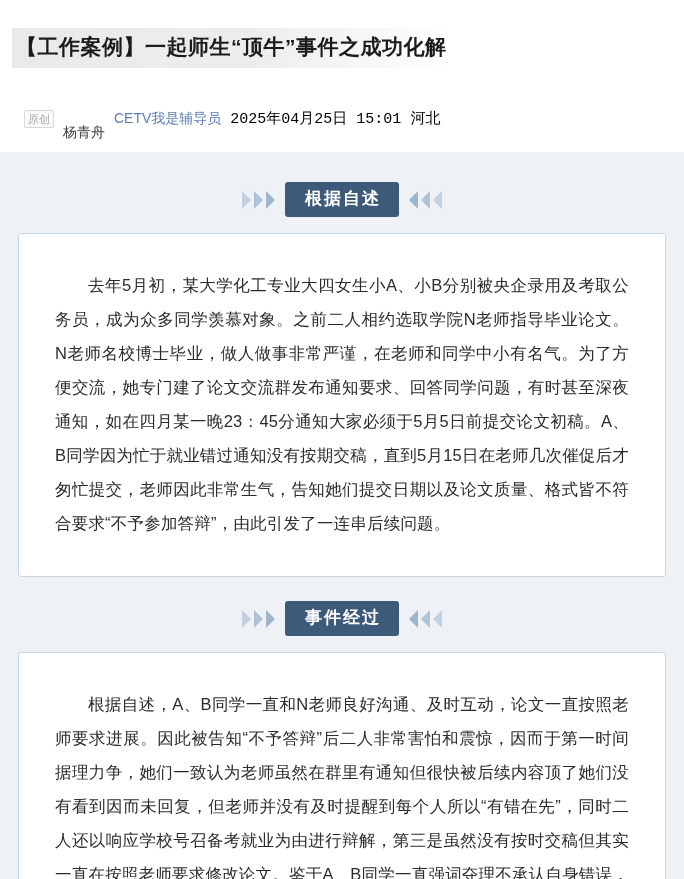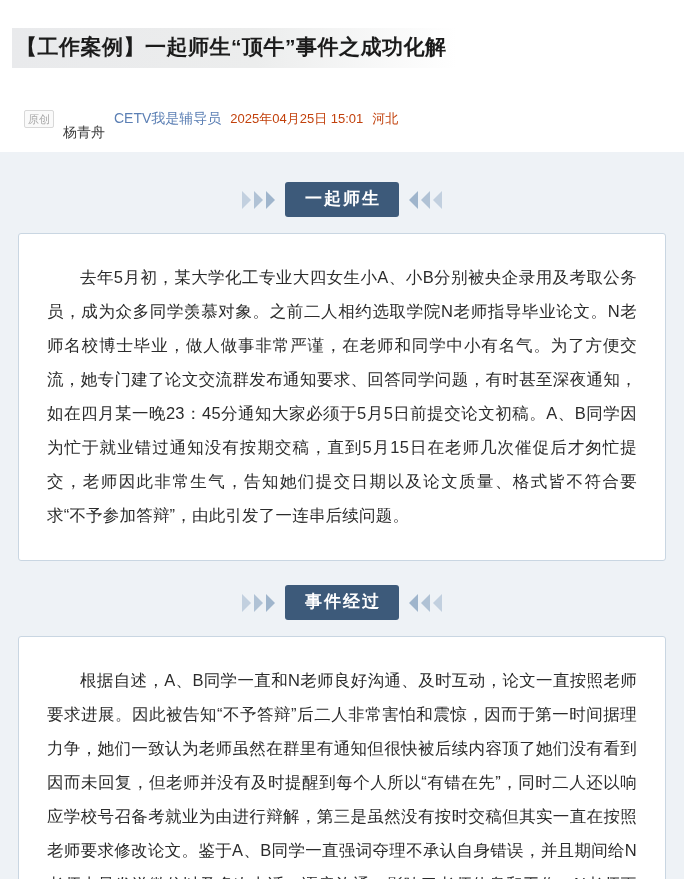--- a/index.html
+++ b/index.html
@@ -57,22 +57,23 @@
   .meta .author {
     color: #3d3d3d;
     font-size: 14px;
     margin-top: 29px;
   }
   .meta .account {
     color: #5b7fb4;
     font-size: 14px;
   }
   .meta .time, .meta .region {
-    color: #c2410c;
-    font-size: 13px;
+    color: #000000;
+    font-size: 15px;
+    font-family: Liberation Mono, monospace;
   }
 
   
   .content {
     background: #eef2f6;
     padding: 22px 18px 10px 18px;
     box-sizing: border-box;
     min-height: 680px;
   }
 
@@ -113,21 +114,21 @@
 
   
   .card {
     background: #ffffff;
     border: 1px solid #c9d6e2;
     border-radius: 3px;
     padding: 18px 20px 20px 20px;
     margin-bottom: 24px;
   }
   .card p {
-    margin: 8px;
+    margin: 16px;
     font-size: 16.5px;
     line-height: 34px;
     color: #2b2b2b;
     text-align: justify;
     text-indent: 2em;
     letter-spacing: 0.2px;
   }
 </style>
 </head>
 <body>
@@ -147,21 +148,21 @@
   </div>
 
   <div class="content">
 
     <div class="section-head">
       <span class="arrows">
         <span class="tri right c3"></span>
         <span class="tri right c2"></span>
         <span class="tri right c1"></span>
       </span>
-      <span class="section-label">一起师生</span>
+      <span class="section-label">根据自述</span>
       <span class="arrows">
         <span class="tri left c1"></span>
         <span class="tri left c2"></span>
         <span class="tri left c3"></span>
       </span>
     </div>
     <div class="card">
       <p>去年5月初，某大学化工专业大四女生小A、小B分别被央企录用及考取公务员，成为众多同学羡慕对象。之前二人相约选取学院N老师指导毕业论文。N老师名校博士毕业，做人做事非常严谨，在老师和同学中小有名气。为了方便交流，她专门建了论文交流群发布通知要求、回答同学问题，有时甚至深夜通知，如在四月某一晚23：45分通知大家必须于5月5日前提交论文初稿。A、B同学因为忙于就业错过通知没有按期交稿，直到5月15日在老师几次催促后才匆忙提交，老师因此非常生气，告知她们提交日期以及论文质量、格式皆不符合要求“不予参加答辩”，由此引发了一连串后续问题。</p>
     </div>
 

